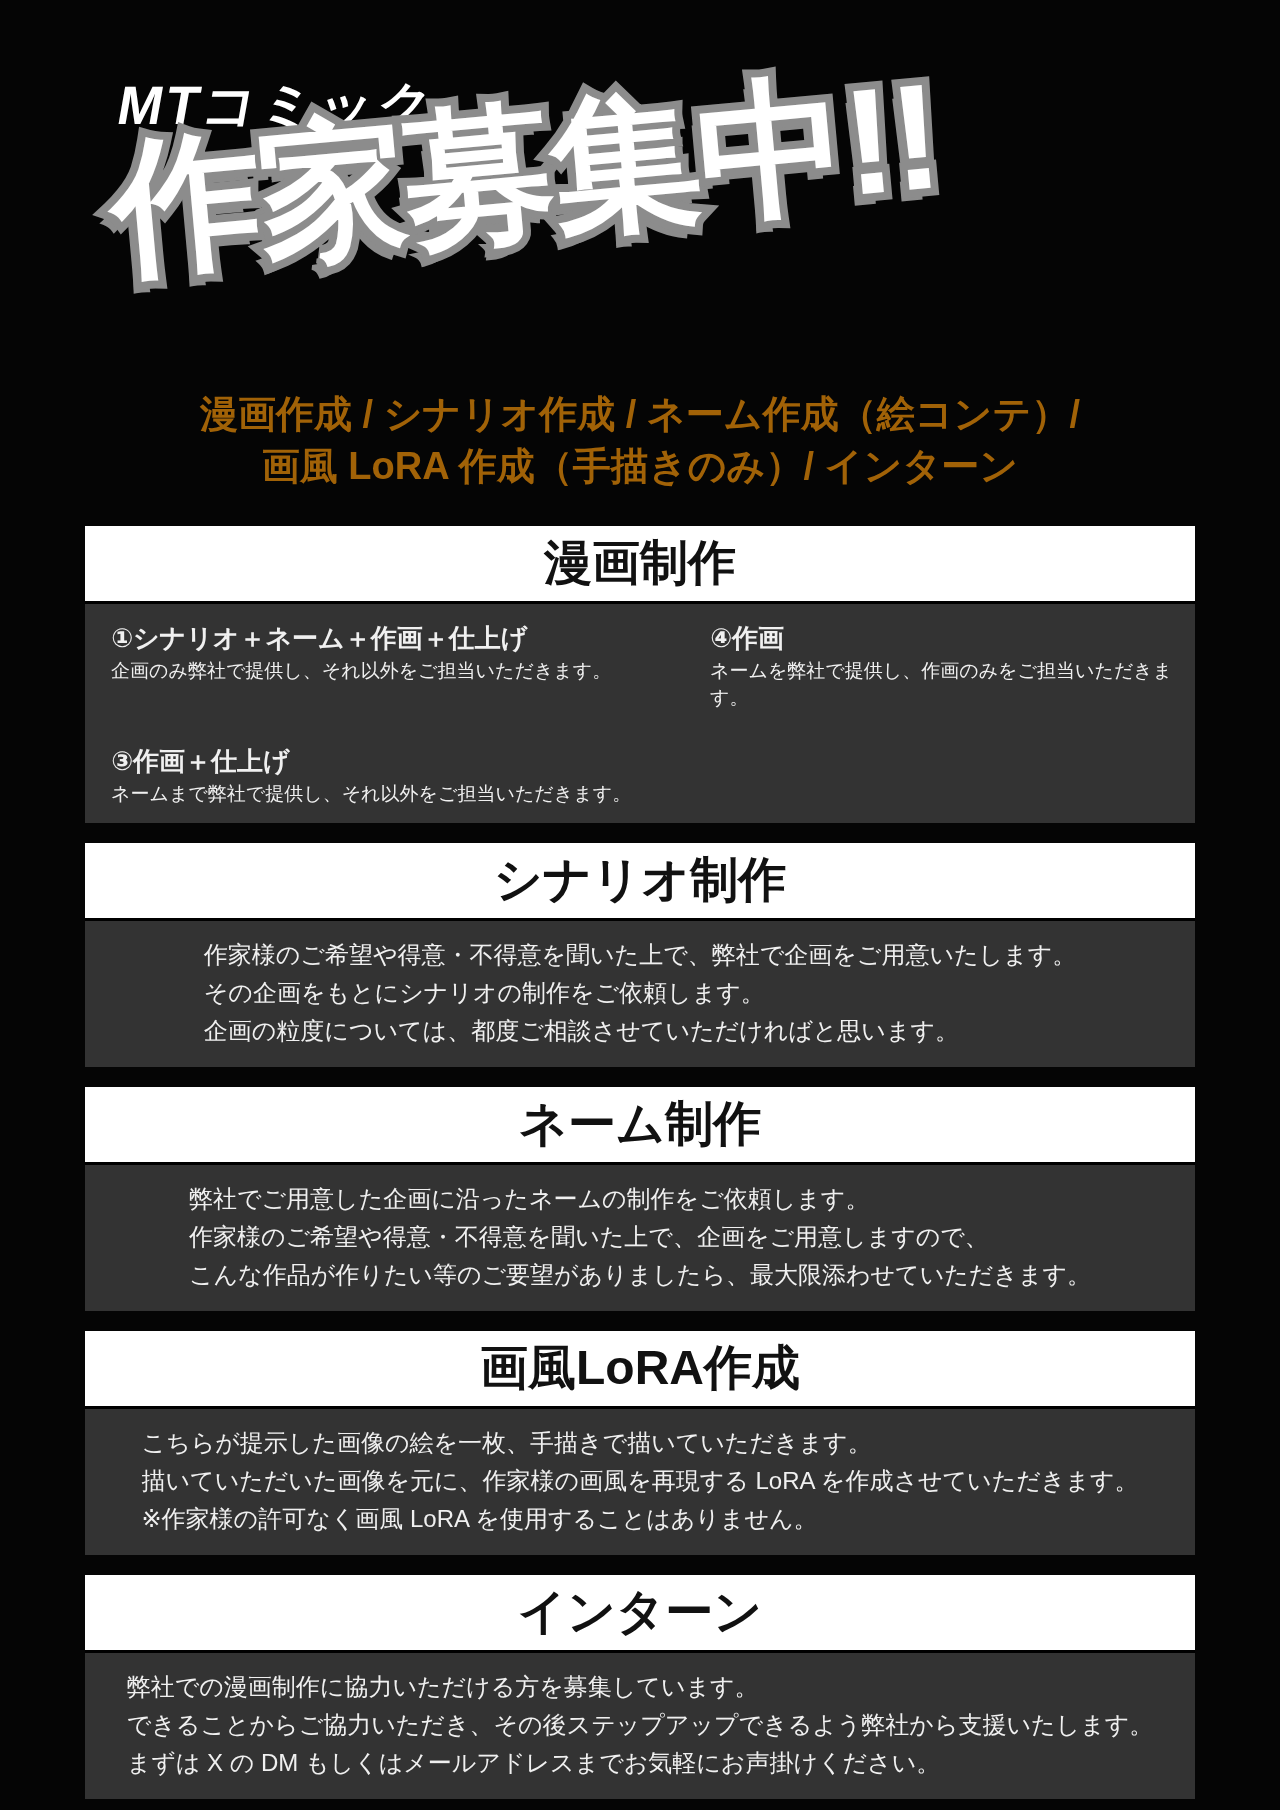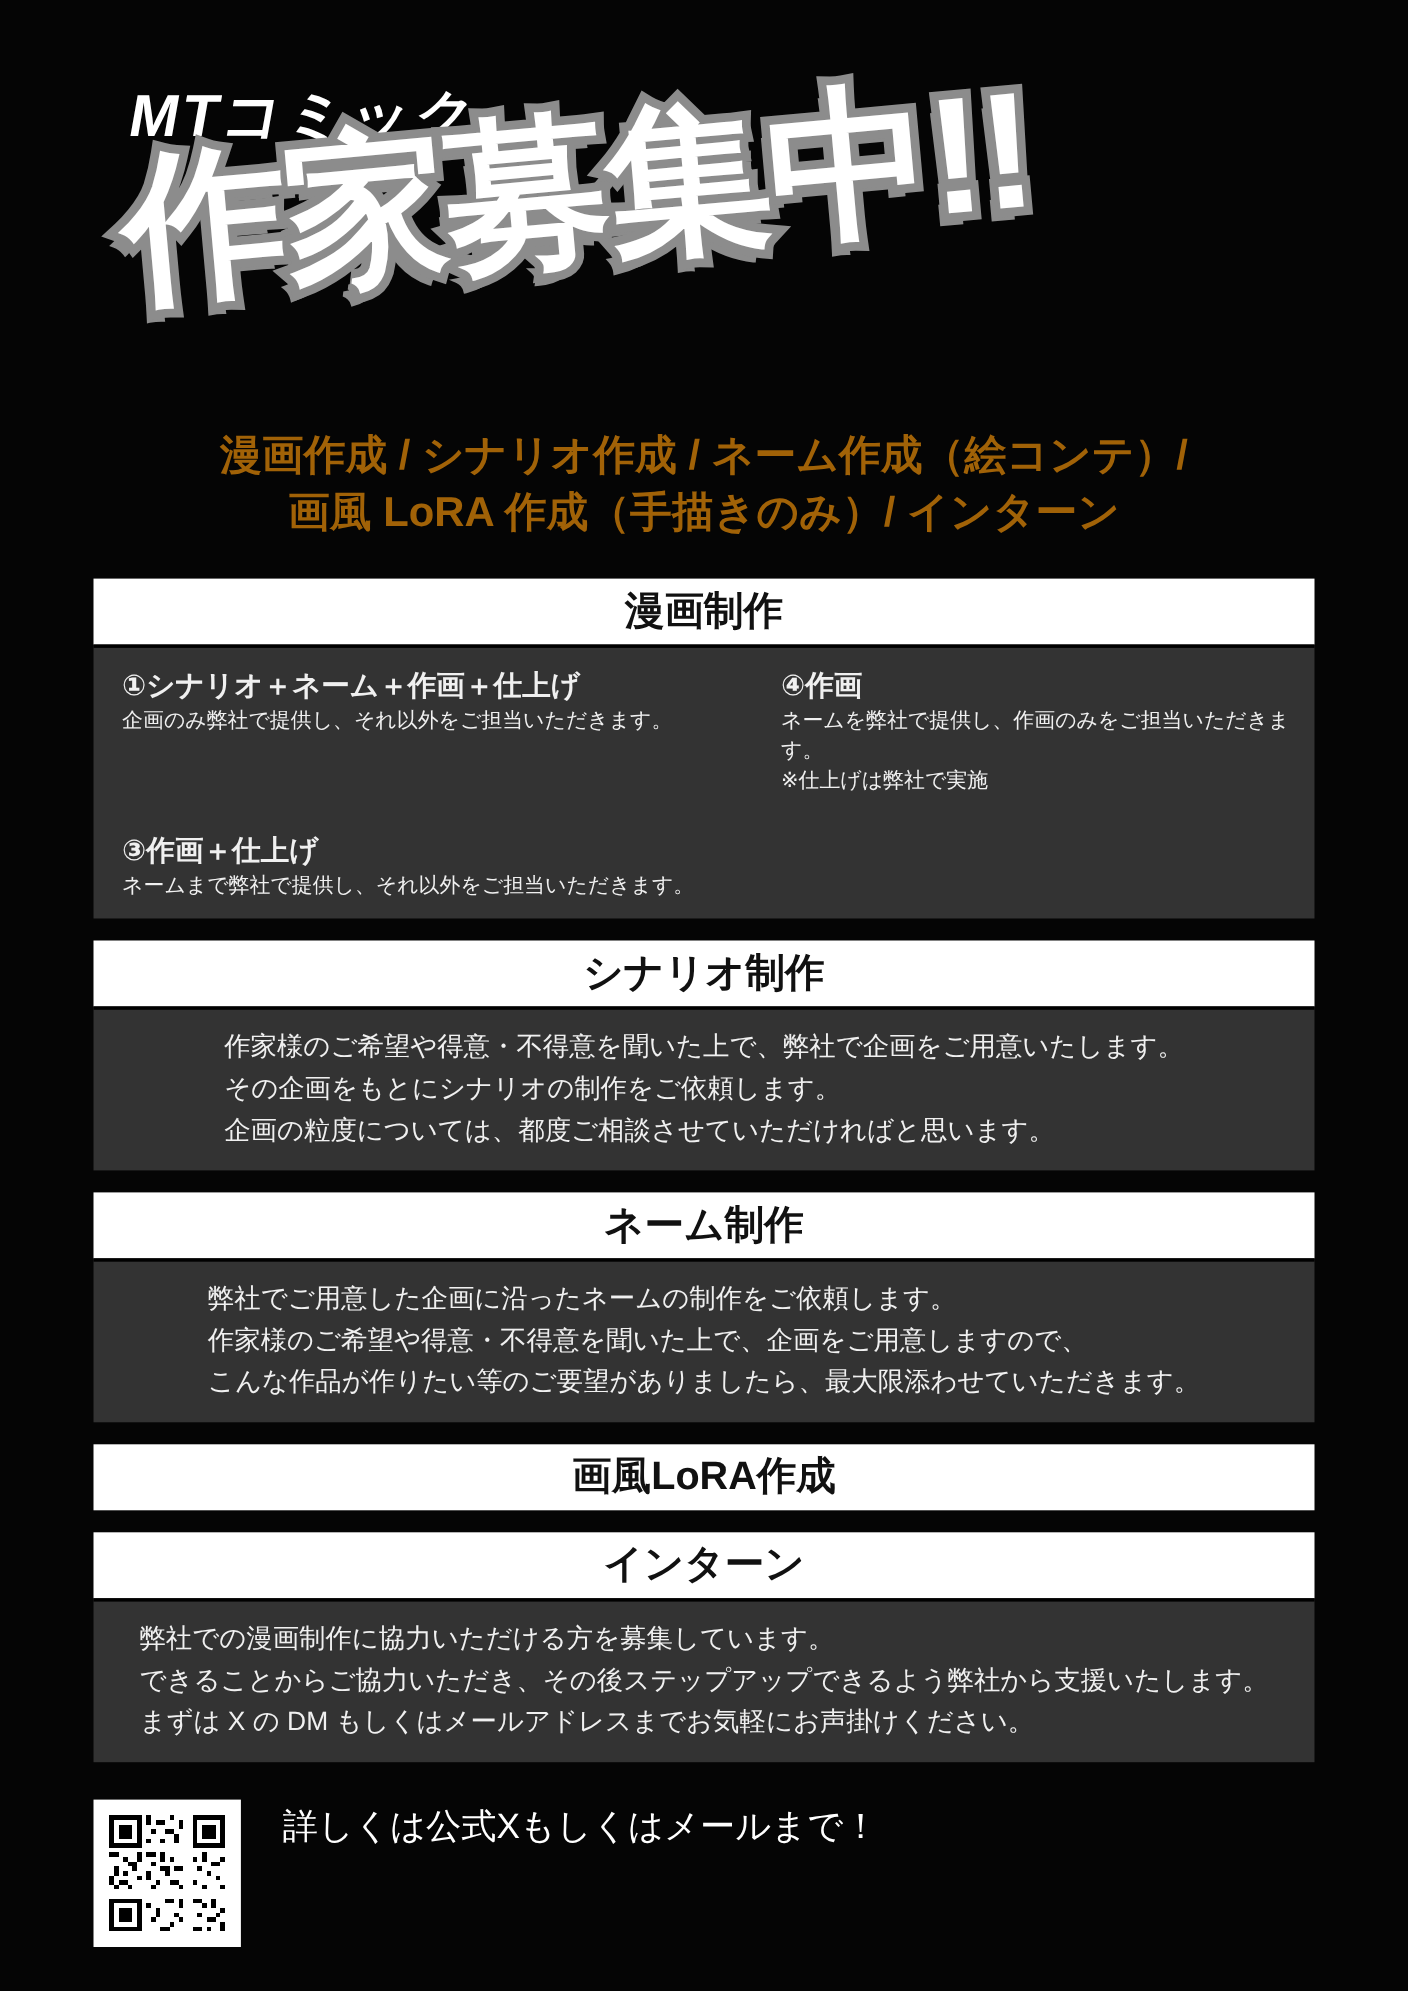--- a/index.html
+++ b/index.html
@@ -34,21 +34,21 @@
   .content { position:absolute; left:85px; top:0; width:1110px; padding-top:388px; }
 
   .subtitle {
     text-align:center; font-size:38px; font-weight:bold;
     line-height:52px; color:#a16207; margin-bottom:34px; white-space:nowrap;
   }
 
   .section { margin-bottom:20px; }
   .sec-header {
     background:#fff; color:#111; text-align:center;
-    font-size:36px; font-weight:bold; padding:5px 0 6px;
+    font-size:48px; font-weight:bold; padding:5px 0 6px;
   }
   .sec-body { background:#333333; color:#f0f0f0; border-top:3px solid #000; }
 
   .manga-grid {
     display:grid; grid-template-columns:565px 1fr; grid-template-rows:auto auto;
     grid-auto-flow:column; column-gap:14px; row-gap:14px;
     padding:18px 18px 16px 26px;
     gap:34px;
   }
   .item-heading { font-size:26px; font-weight:bold; line-height:32px; }
@@ -91,21 +91,20 @@
           <div class="item-heading">①シナリオ＋ネーム＋作画＋仕上げ</div>
           <div class="item-desc">企画のみ弊社で提供し、それ以外をご担当いただきます。</div>
         </div>
         <div>
           <div class="item-heading">③作画＋仕上げ</div>
           <div class="item-desc">ネームまで弊社で提供し、それ以外をご担当いただきます。</div>
         </div>
         <div>
           <div class="item-heading">④作画</div>
           <div class="item-desc">ネームを弊社で提供し、作画のみをご担当いただきます。</div>
-          <div class="item-note">※仕上げは弊社で実施</div>
         </div>
       </div>
     </div>
 
     <div class="section">
       <div class="sec-header">シナリオ制作</div>
       <div class="sec-body para-wrap">
         <div class="para">
           <div>作家様のご希望や得意・不得意を聞いた上で、弊社で企画をご用意いたします。</div>
           <div>その企画をもとにシナリオの制作をご依頼します。</div>
@@ -120,20 +119,27 @@
         <div class="para">
           <div>弊社でご用意した企画に沿ったネームの制作をご依頼します。</div>
           <div>作家様のご希望や得意・不得意を聞いた上で、企画をご用意しますので、</div>
           <div>こんな作品が作りたい等のご要望がありましたら、最大限添わせていただきます。</div>
         </div>
       </div>
     </div>
 
     <div class="section">
       <div class="sec-header">画風LoRA作成</div>
+      <div class="sec-body para-wrap">
+        <div class="para">
+          <div>こちらが提示した画像の絵を一枚、手描きで描いていただきます。</div>
+          <div>描いていただいた画像を元に、作家様の画風を再現する LoRA を作成させていただきます。</div>
+          <div>※作家様の許可なく画風 LoRA を使用することはありません。</div>
+        </div>
+      </div>
     </div>
 
     <div class="section">
       <div class="sec-header">インターン</div>
       <div class="sec-body para-wrap">
         <div class="para">
           <div>弊社での漫画制作に協力いただける方を募集しています。</div>
           <div>できることからご協力いただき、その後ステップアップできるよう弊社から支援いたします。</div>
           <div>まずは X の DM もしくはメールアドレスまでお気軽にお声掛けください。</div>
         </div>

